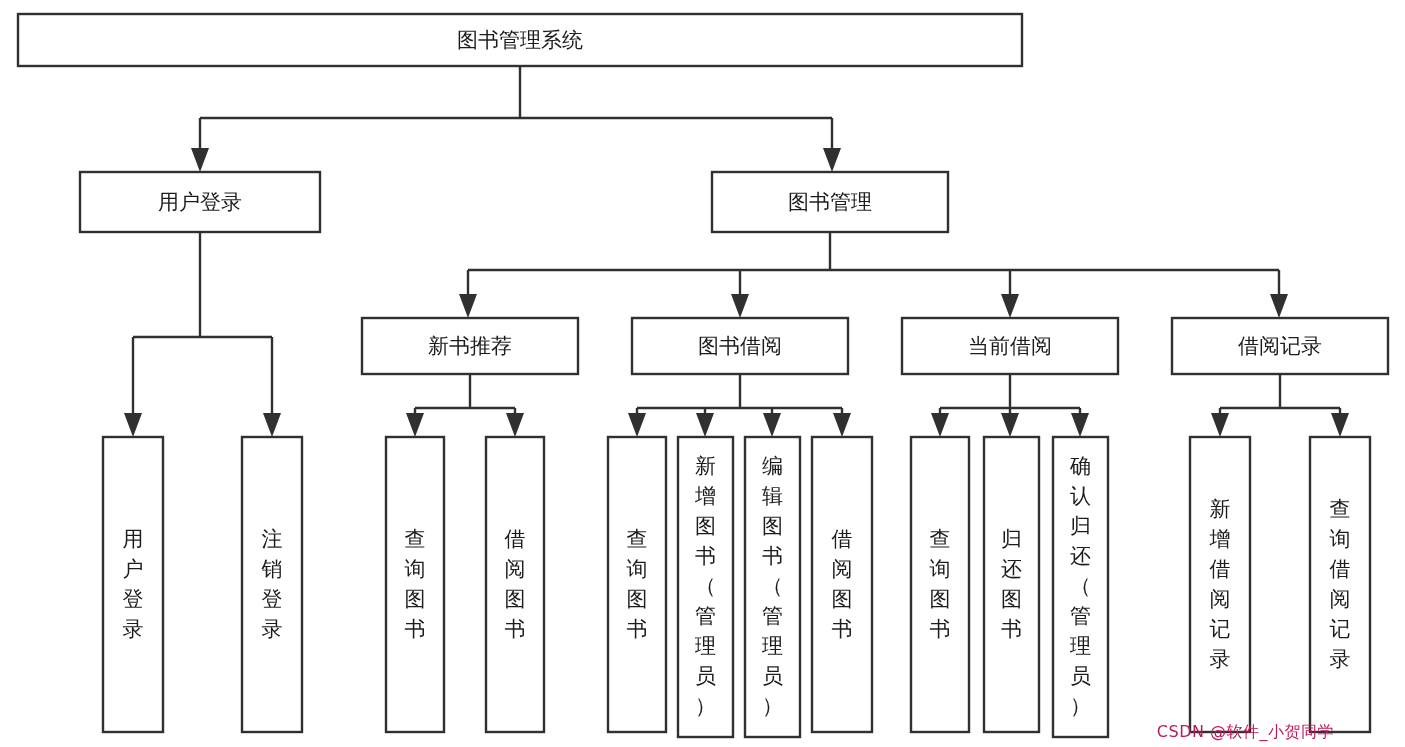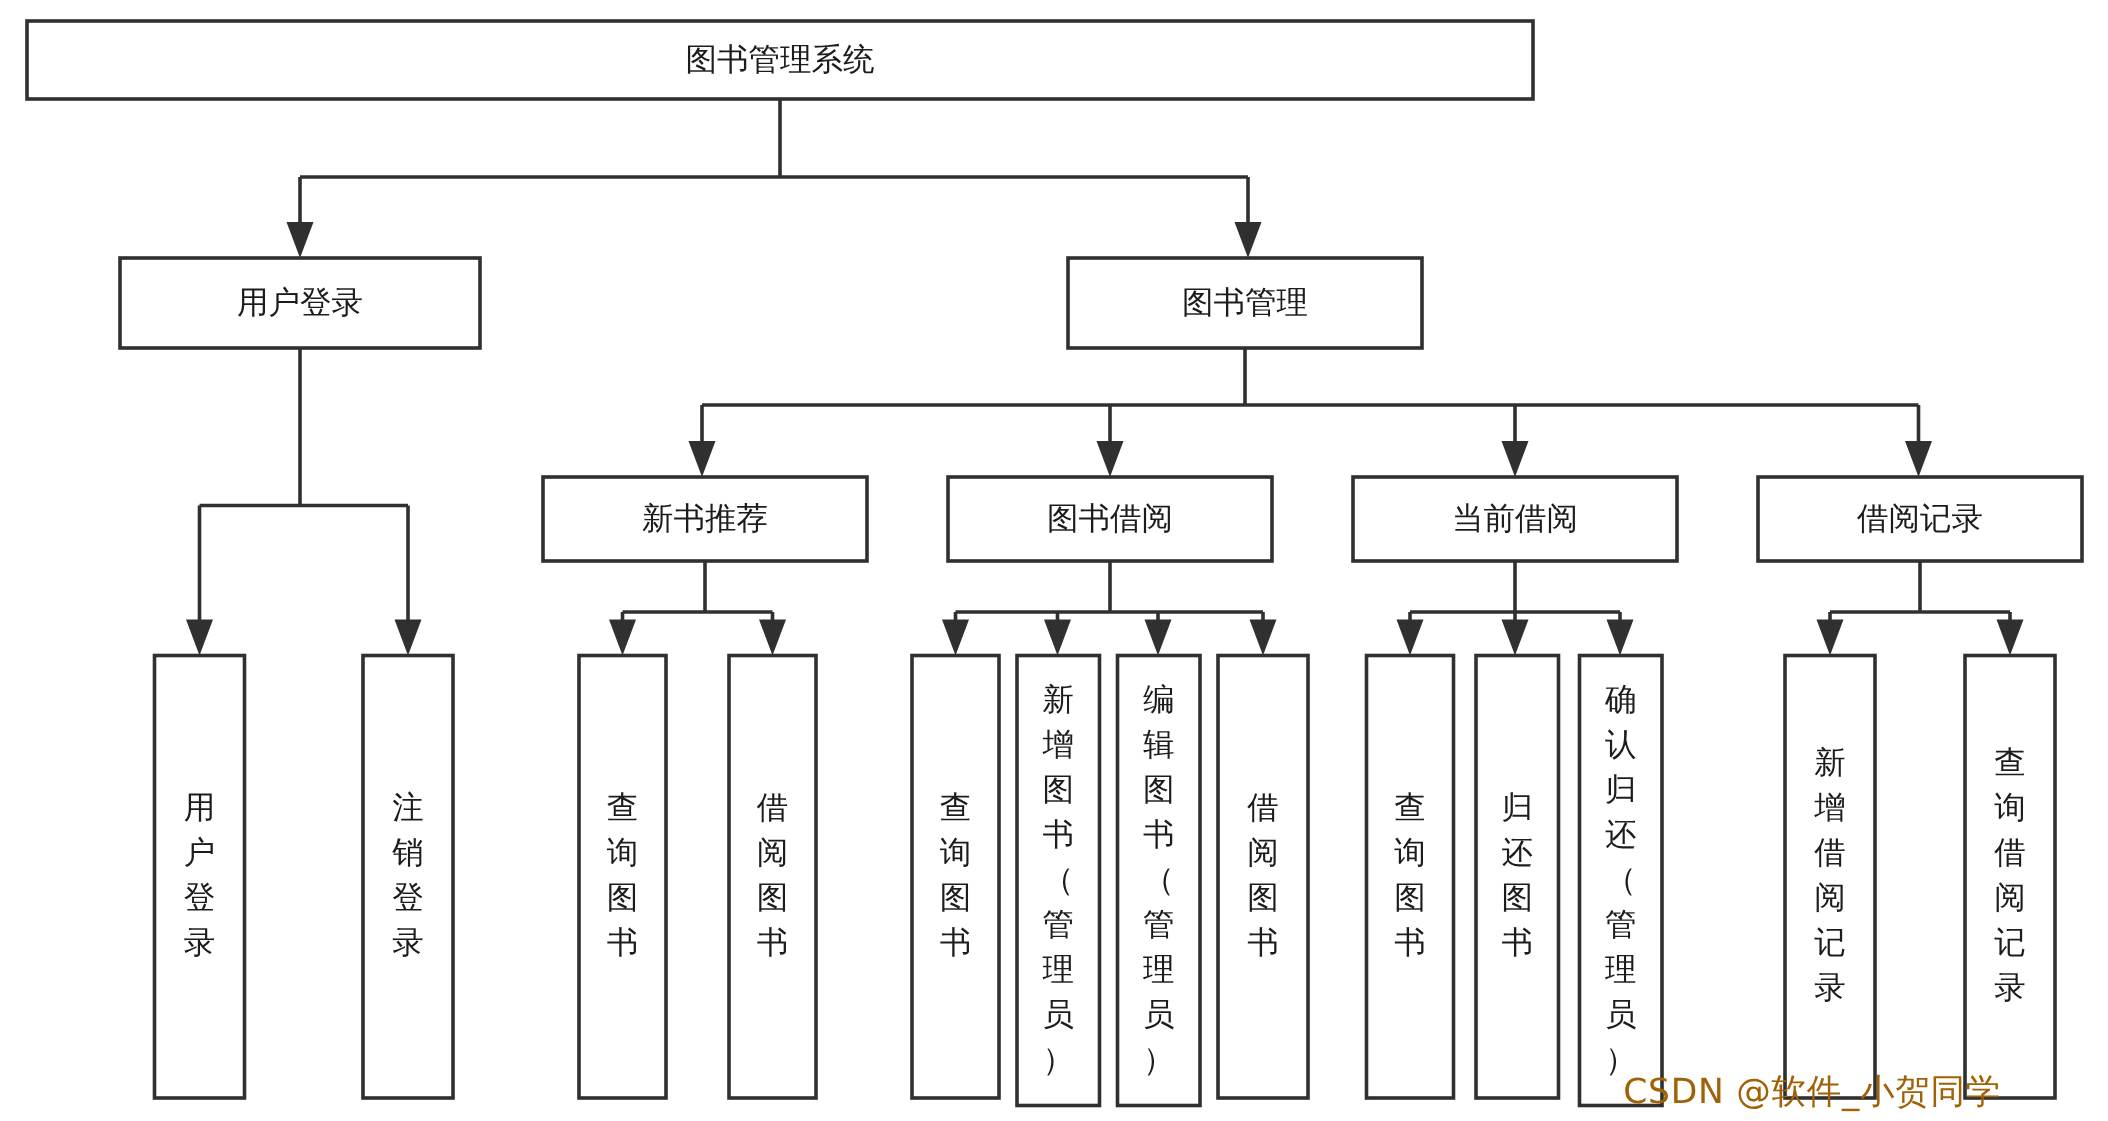--- a/index.html
+++ b/index.html
@@ -50,22 +50,22 @@
   }
   .arrow-head {
     fill: #303030;
     stroke: none;
   }
   .watermark {
     position: absolute;
     right: 8px;
     bottom: 4px;
     font-family: "DejaVu Sans", "Liberation Sans", sans-serif;
-    font-size: 23px;
-    color: #a16207;
+    font-size: 16px;
+    color: #be185d;
     white-space: nowrap;
     letter-spacing: 0.5px;
     pointer-events: none;
   }
 </style>
 </head>
 <body>
 
 <div id="diagram-root">
 

